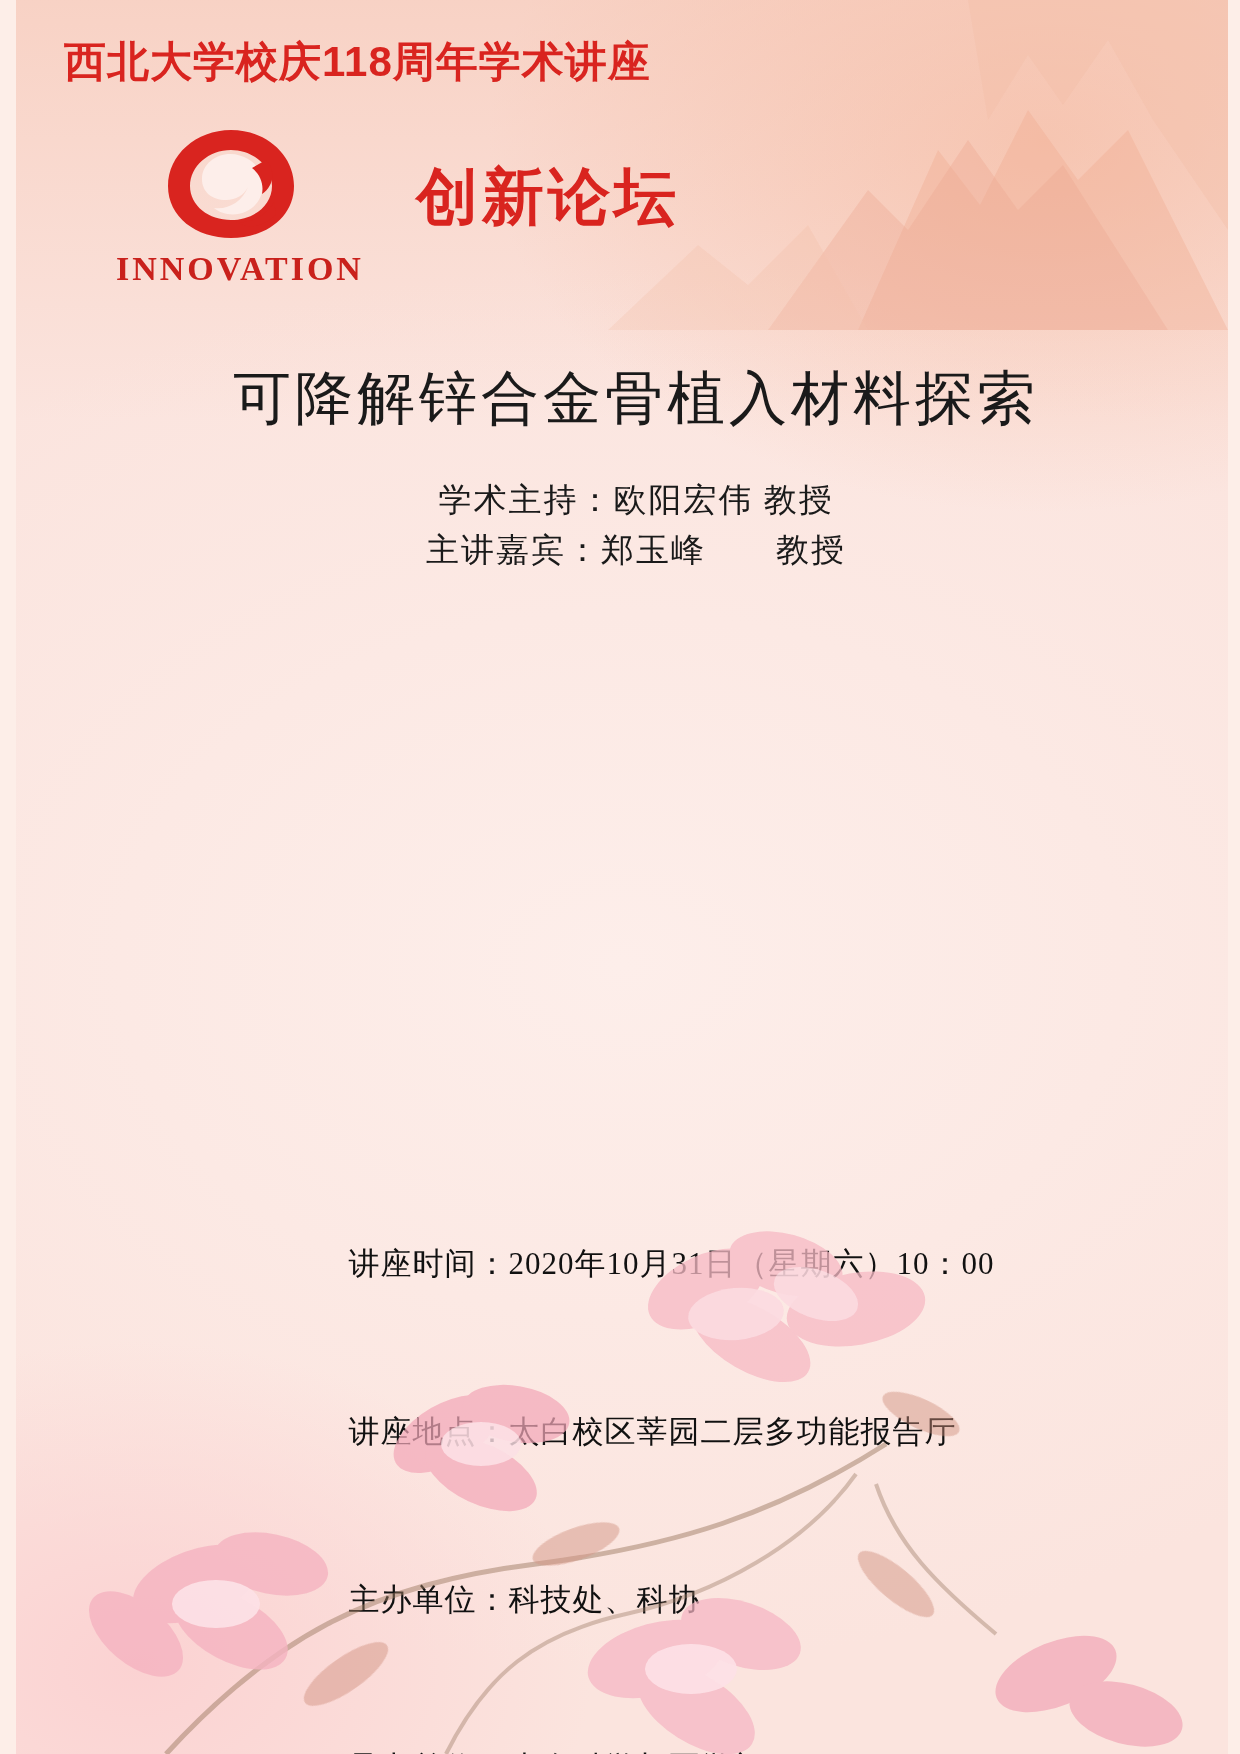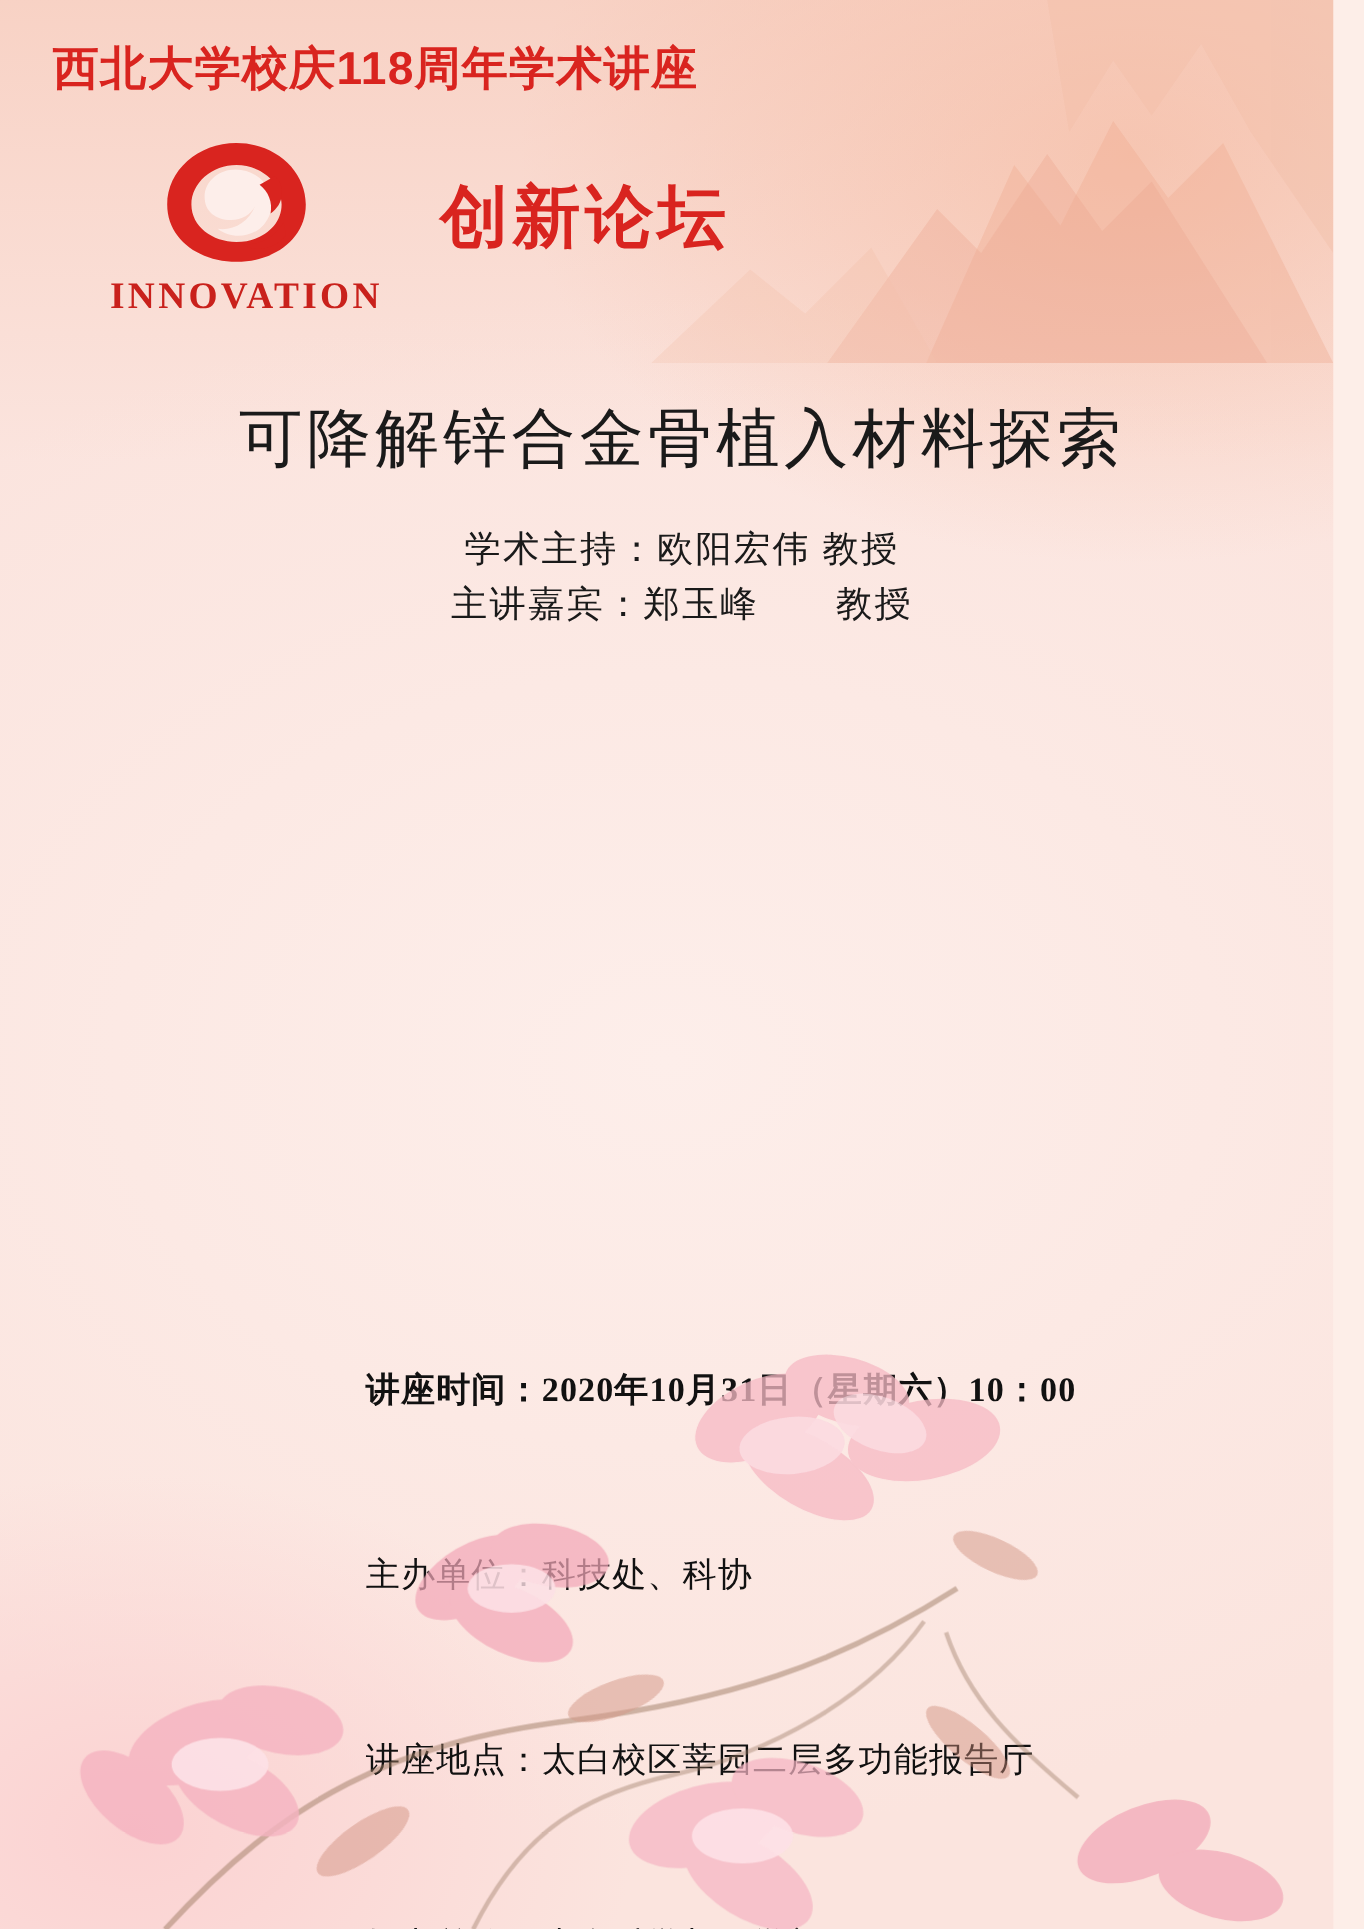--- a/index.html
+++ b/index.html
@@ -17,20 +17,21 @@
   .poster {
     position: relative;
     width: 1212px;
     height: 1754px;
     overflow: hidden;
     background:
       radial-gradient(ellipse 900px 600px at 85% 8%, #f7c9b6 0%, rgba(247,201,182,0) 62%),
       radial-gradient(ellipse 700px 500px at 10% 95%, #fbd2d2 0%, rgba(251,210,210,0) 65%),
       radial-gradient(ellipse 1000px 700px at 50% 55%, #fdeeea 0%, #fbe4de 100%),
       linear-gradient(180deg, #fbe0d4 0%, #fdeeea 35%, #fdeeea 72%, #fbe2de 100%);
+    margin-left: 16px;
   }
 
   
   .mountains {
     position: absolute;
     top: 0;
     right: 0;
     width: 620px;
     height: 330px;
     opacity: 0.65;
@@ -162,21 +163,21 @@
     left: 280px;
     color: #111;
   }
   .info-row {
     font-size: 31px;
     line-height: 56px;
     letter-spacing: 1px;
     white-space: pre;
   }
   .info-row.bold {
-    font-weight: bold;
+    font-weight: normal;
   }
 
   
   .slogan {
     position: absolute;
     bottom: 70px;
     left: 0;
     width: 1240px;
     text-align: center;
     font-family: "Liberation Sans", sans-serif;
@@ -224,24 +225,24 @@
     <div>学术主持：欧阳宏伟 教授</div>
     <div>主讲嘉宾：郑玉峰　　教授</div>
   </div>
 
 
   <div class="info">
     <div class="info-row bold">
       <span>讲座时间：</span><span>2020年10月31日（星期六）10：00</span>
     </div>
     <div class="info-row">
-      <span>主办单位：</span><span>科技处、科协</span>
+      <span>讲座地点：</span><span>太白校区莘园二层多功能报告厅</span>
     </div>
     <div class="info-row">
-      <span>讲座地点：</span><span>太白校区莘园二层多功能报告厅</span>
+      <span>主办单位：</span><span>科技处、科协</span>
     </div>
     <div class="info-row">
       <span>承办单位：</span><span>生命科学与医学部</span>
     </div>
   </div>
 
   <svg class="flowers" viewBox="0 0 1240 640" preserveAspectRatio="none">
     <g opacity="0.9">
 
       <path d="M150 640 C260 520 360 470 520 450 C660 432 760 400 870 330" stroke="#9c7a63" stroke-width="5" fill="none" opacity="0.55"></path>

